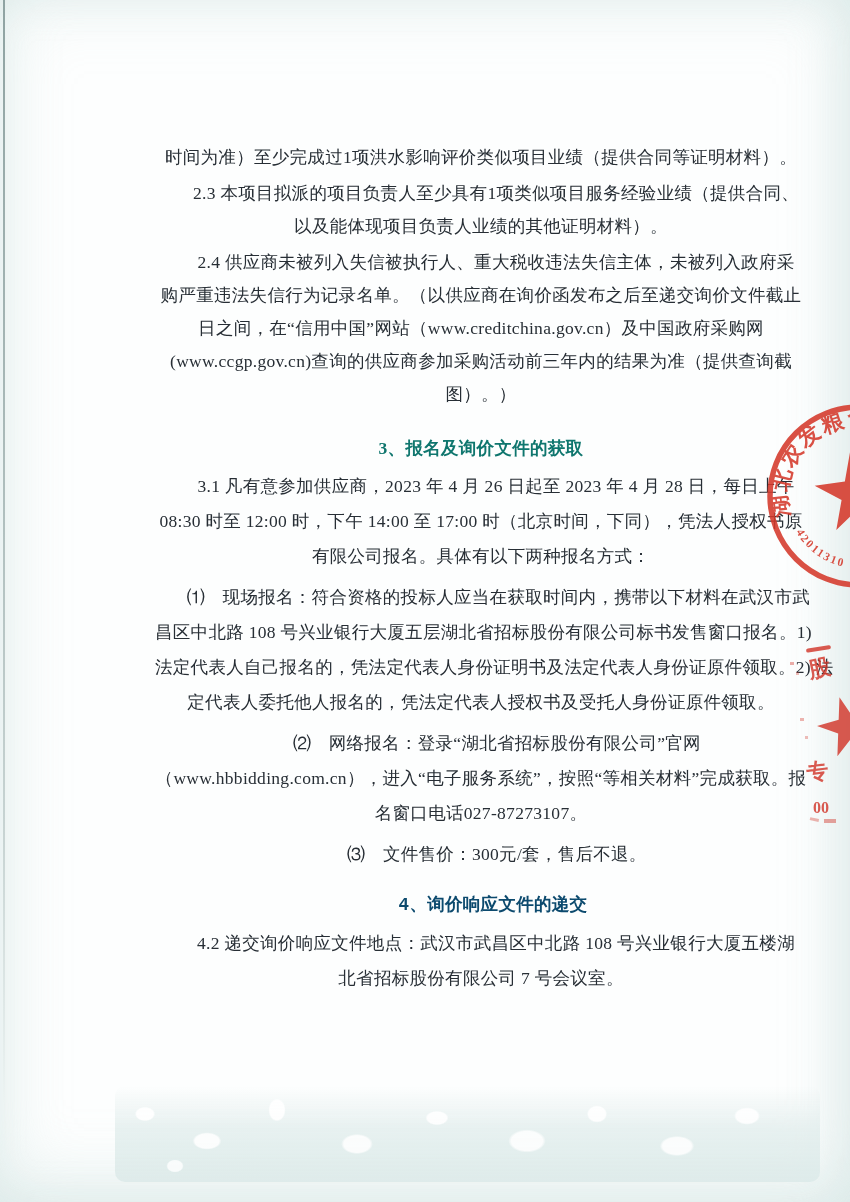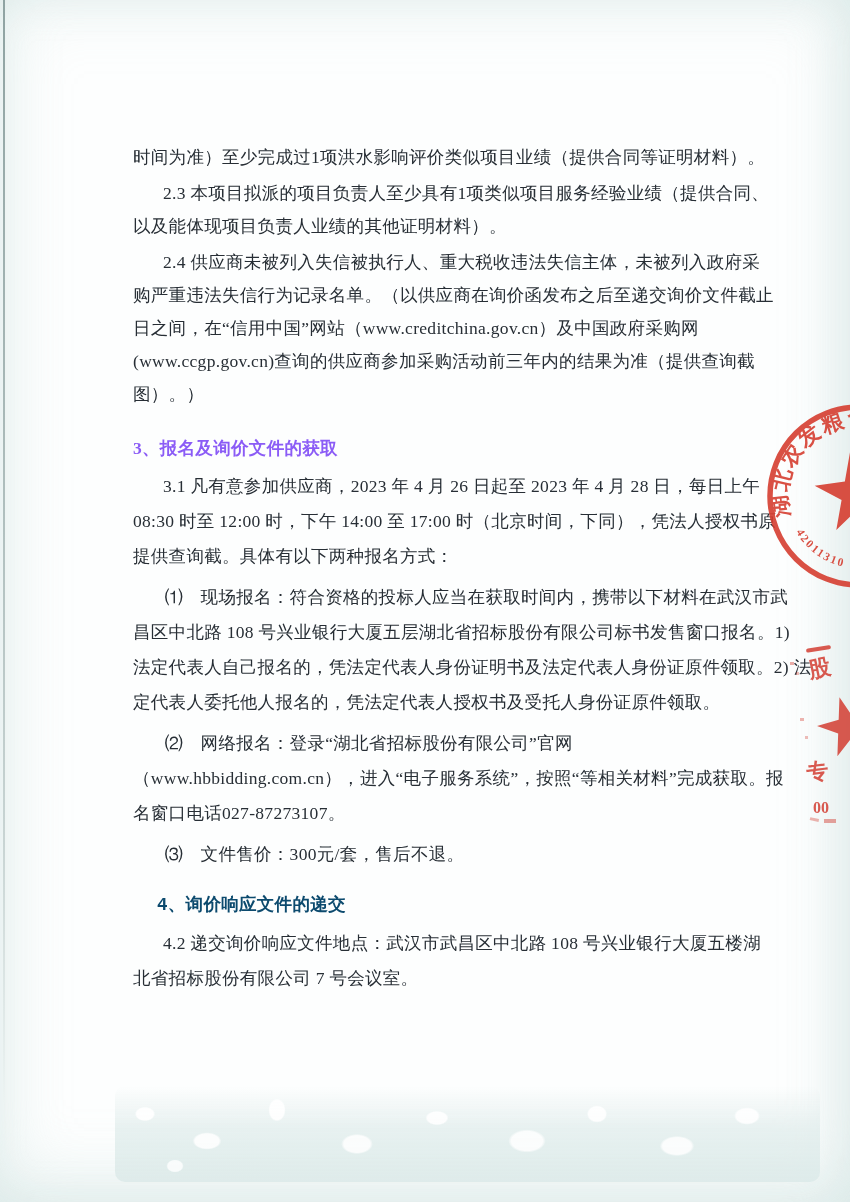--- a/index.html
+++ b/index.html
@@ -11,29 +11,29 @@
   .page{position:absolute;inset:0;background:#fdfefe;overflow:hidden;}
   .edge-tint{
     position:absolute;inset:0;pointer-events:none;
     box-shadow:inset 0 0 70px rgba(186,212,210,.28), inset -14px 0 40px rgba(198,220,218,.22), inset 0 -30px 60px rgba(205,226,224,.25);
   }
   .scan-line{
     position:absolute;left:3px;top:0;width:2px;height:100%;
     background:linear-gradient(180deg,#8fa3a2 0%,#a9b9b8 35%,rgba(170,186,185,.55) 70%,rgba(170,186,185,0) 92%);
   }
   .doc{
-    position:absolute;left:133px;top:138px;width:652px;
-    color:#272e35;font-size:17.5px;letter-spacing:.3px;
+    position:absolute;left:155px;top:138px;width:652px;
+    color:#272e35;font-size:17.5px;letter-spacing:.3px;text-align:center;
   }
   .line{height:35px;line-height:35px;white-space:pre;}
   .tight .line{height:33px;line-height:33px;}
   .block{margin:0;}
   .block.p{margin-top:3px;}
   .block.item{margin-top:6px;}
-  .block.heading3{margin-top:20px;font-weight:bold;color:#8b5cf6;}
+  .block.heading3{margin-top:20px;font-weight:bold;color:#0f766e;}
   .block.heading4{margin-top:16px;font-weight:bold;color:#0c4a6e;font-family:Liberation Mono, monospace;}
   .ind-none{padding-left:0;}
   .ind-para{padding-left:30px;}
   .ind-item{padding-left:32px;}
   .ind-h4{padding-left:24px;}
   .stamps{position:absolute;left:0;top:0;pointer-events:none;}
   .stamps text{font-family:"Liberation Serif","DejaVu Serif",serif;}
   .ghost{
     position:absolute;left:115px;top:1086px;width:705px;height:96px;border-radius:10px;
     background-image:
@@ -73,21 +73,21 @@
         <div class="line ind-none">日之间，在“信用中国”网站（www.creditchina.gov.cn）及中国政府采购网</div>
         <div class="line ind-none">(www.ccgp.gov.cn)查询的供应商参加采购活动前三年内的结果为准（提供查询截</div>
         <div class="line ind-none">图）。）</div>
       </div>
       <div class="block heading3">
         <div class="line ind-none">3、报名及询价文件的获取</div>
       </div>
       <div class="block p">
         <div class="line ind-para">3.1 凡有意参加供应商，2023 年 4 月 26 日起至 2023 年 4 月 28 日，每日上午</div>
         <div class="line ind-none">08:30 时至 12:00 时，下午 14:00 至 17:00 时（北京时间，下同），凭法人授权书原</div>
-        <div class="line ind-none">提供查询截。具体有以下两种报名方式：</div>
+        <div class="line ind-none">有限公司报名。具体有以下两种报名方式：</div>
       </div>
       <div class="block item">
         <div class="line ind-item">⑴　现场报名：符合资格的投标人应当在获取时间内，携带以下材料在武汉市武</div>
         <div class="line ind-none">昌区中北路 108 号兴业银行大厦五层湖北省招标股份有限公司标书发售窗口报名。1)</div>
         <div class="line ind-none">法定代表人自己报名的，凭法定代表人身份证明书及法定代表人身份证原件领取。2) 法</div>
         <div class="line ind-none">定代表人委托他人报名的，凭法定代表人授权书及受托人身份证原件领取。</div>
       </div>
       <div class="block item">
         <div class="line ind-item">⑵　网络报名：登录“湖北省招标股份有限公司”官网</div>
         <div class="line ind-none">（www.hbbidding.com.cn），进入“电子服务系统”，按照“等相关材料”完成获取。报</div>

